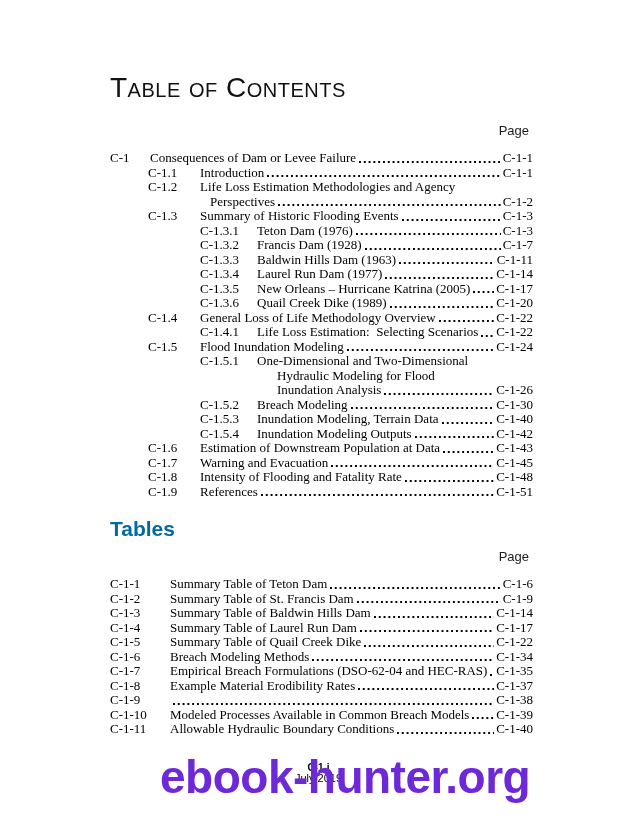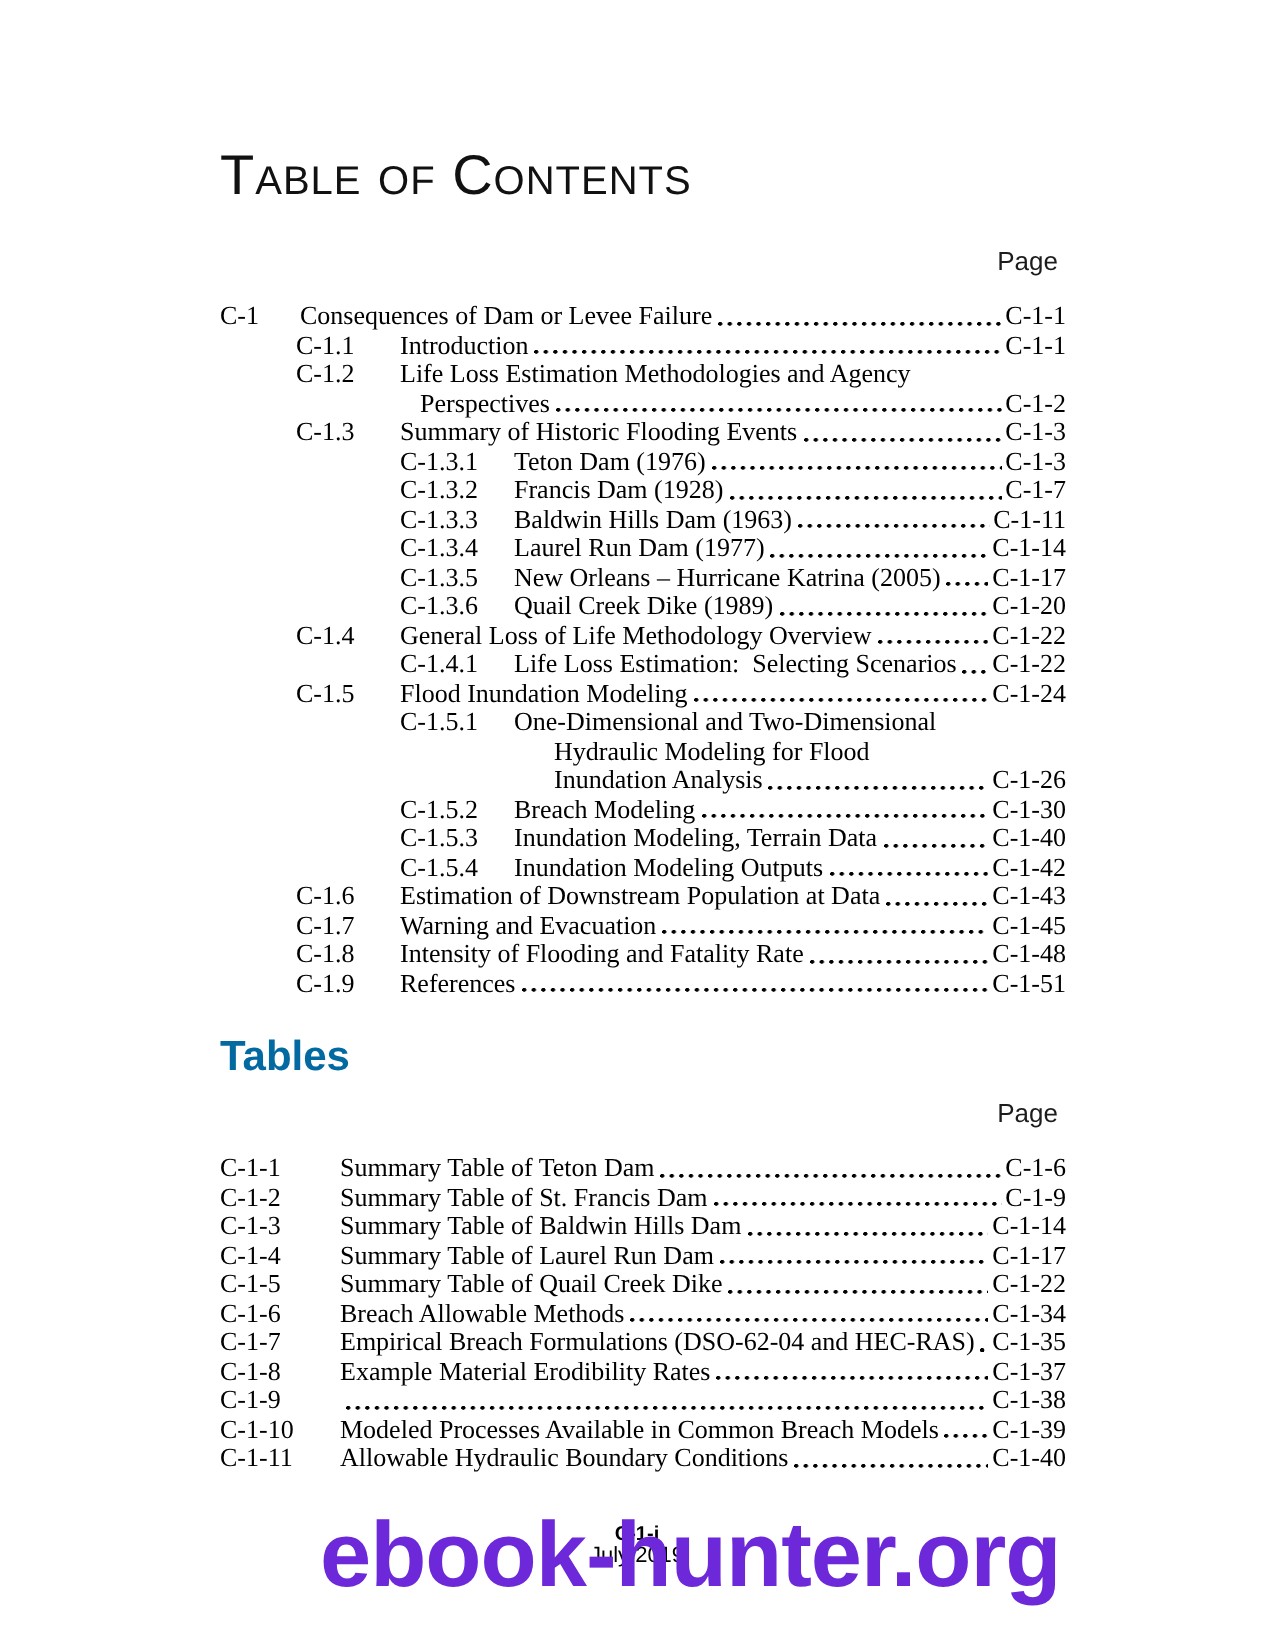--- a/index.html
+++ b/index.html
@@ -238,21 +238,21 @@
         <span class="pg">C-1-17</span>
       </div>
       <div class="row">
         <span class="num lvlt">C-1-5</span>
         <span class="txt">Summary Table of Quail Creek Dike</span>
         <span class="leader"></span>
         <span class="pg">C-1-22</span>
       </div>
       <div class="row">
         <span class="num lvlt">C-1-6</span>
-        <span class="txt">Breach Allowable Methods</span>
+        <span class="txt">Breach Modeling Methods</span>
         <span class="leader"></span>
         <span class="pg">C-1-34</span>
       </div>
       <div class="row">
         <span class="num lvlt">C-1-7</span>
         <span class="txt">Empirical Breach Formulations (DSO-62-04 and HEC-RAS)</span>
         <span class="leader"></span>
         <span class="pg">C-1-35</span>
       </div>
       <div class="row">

